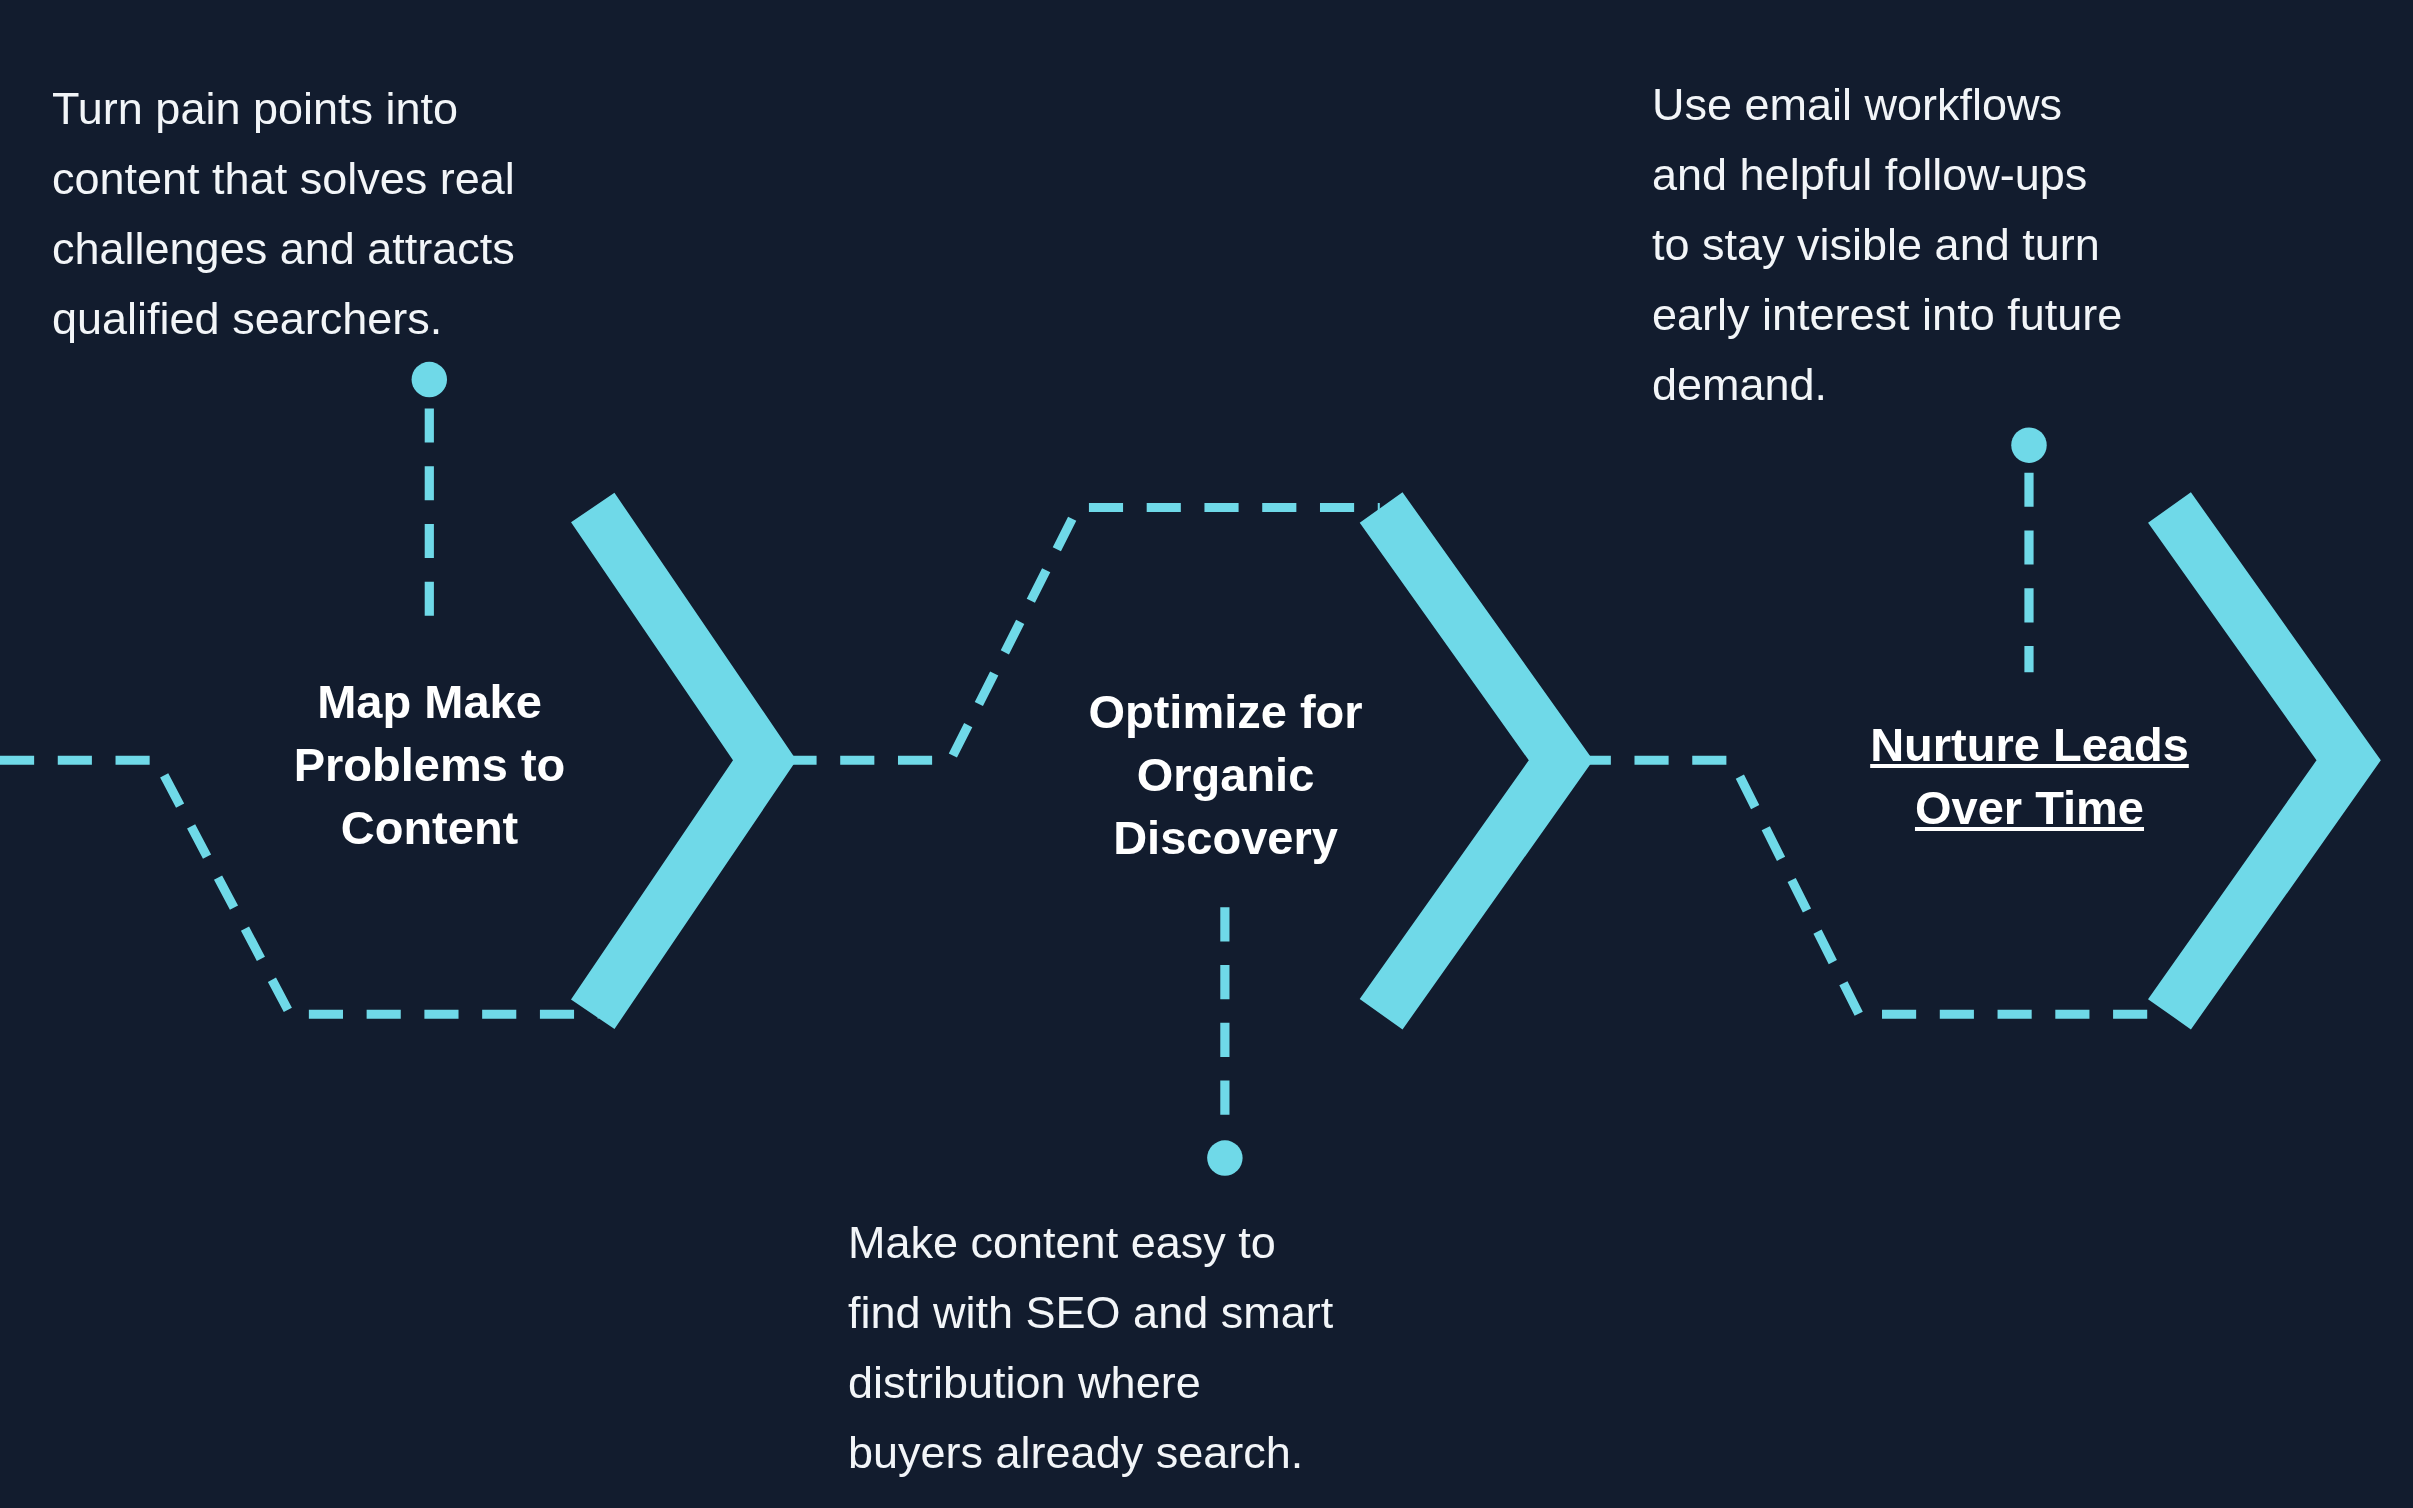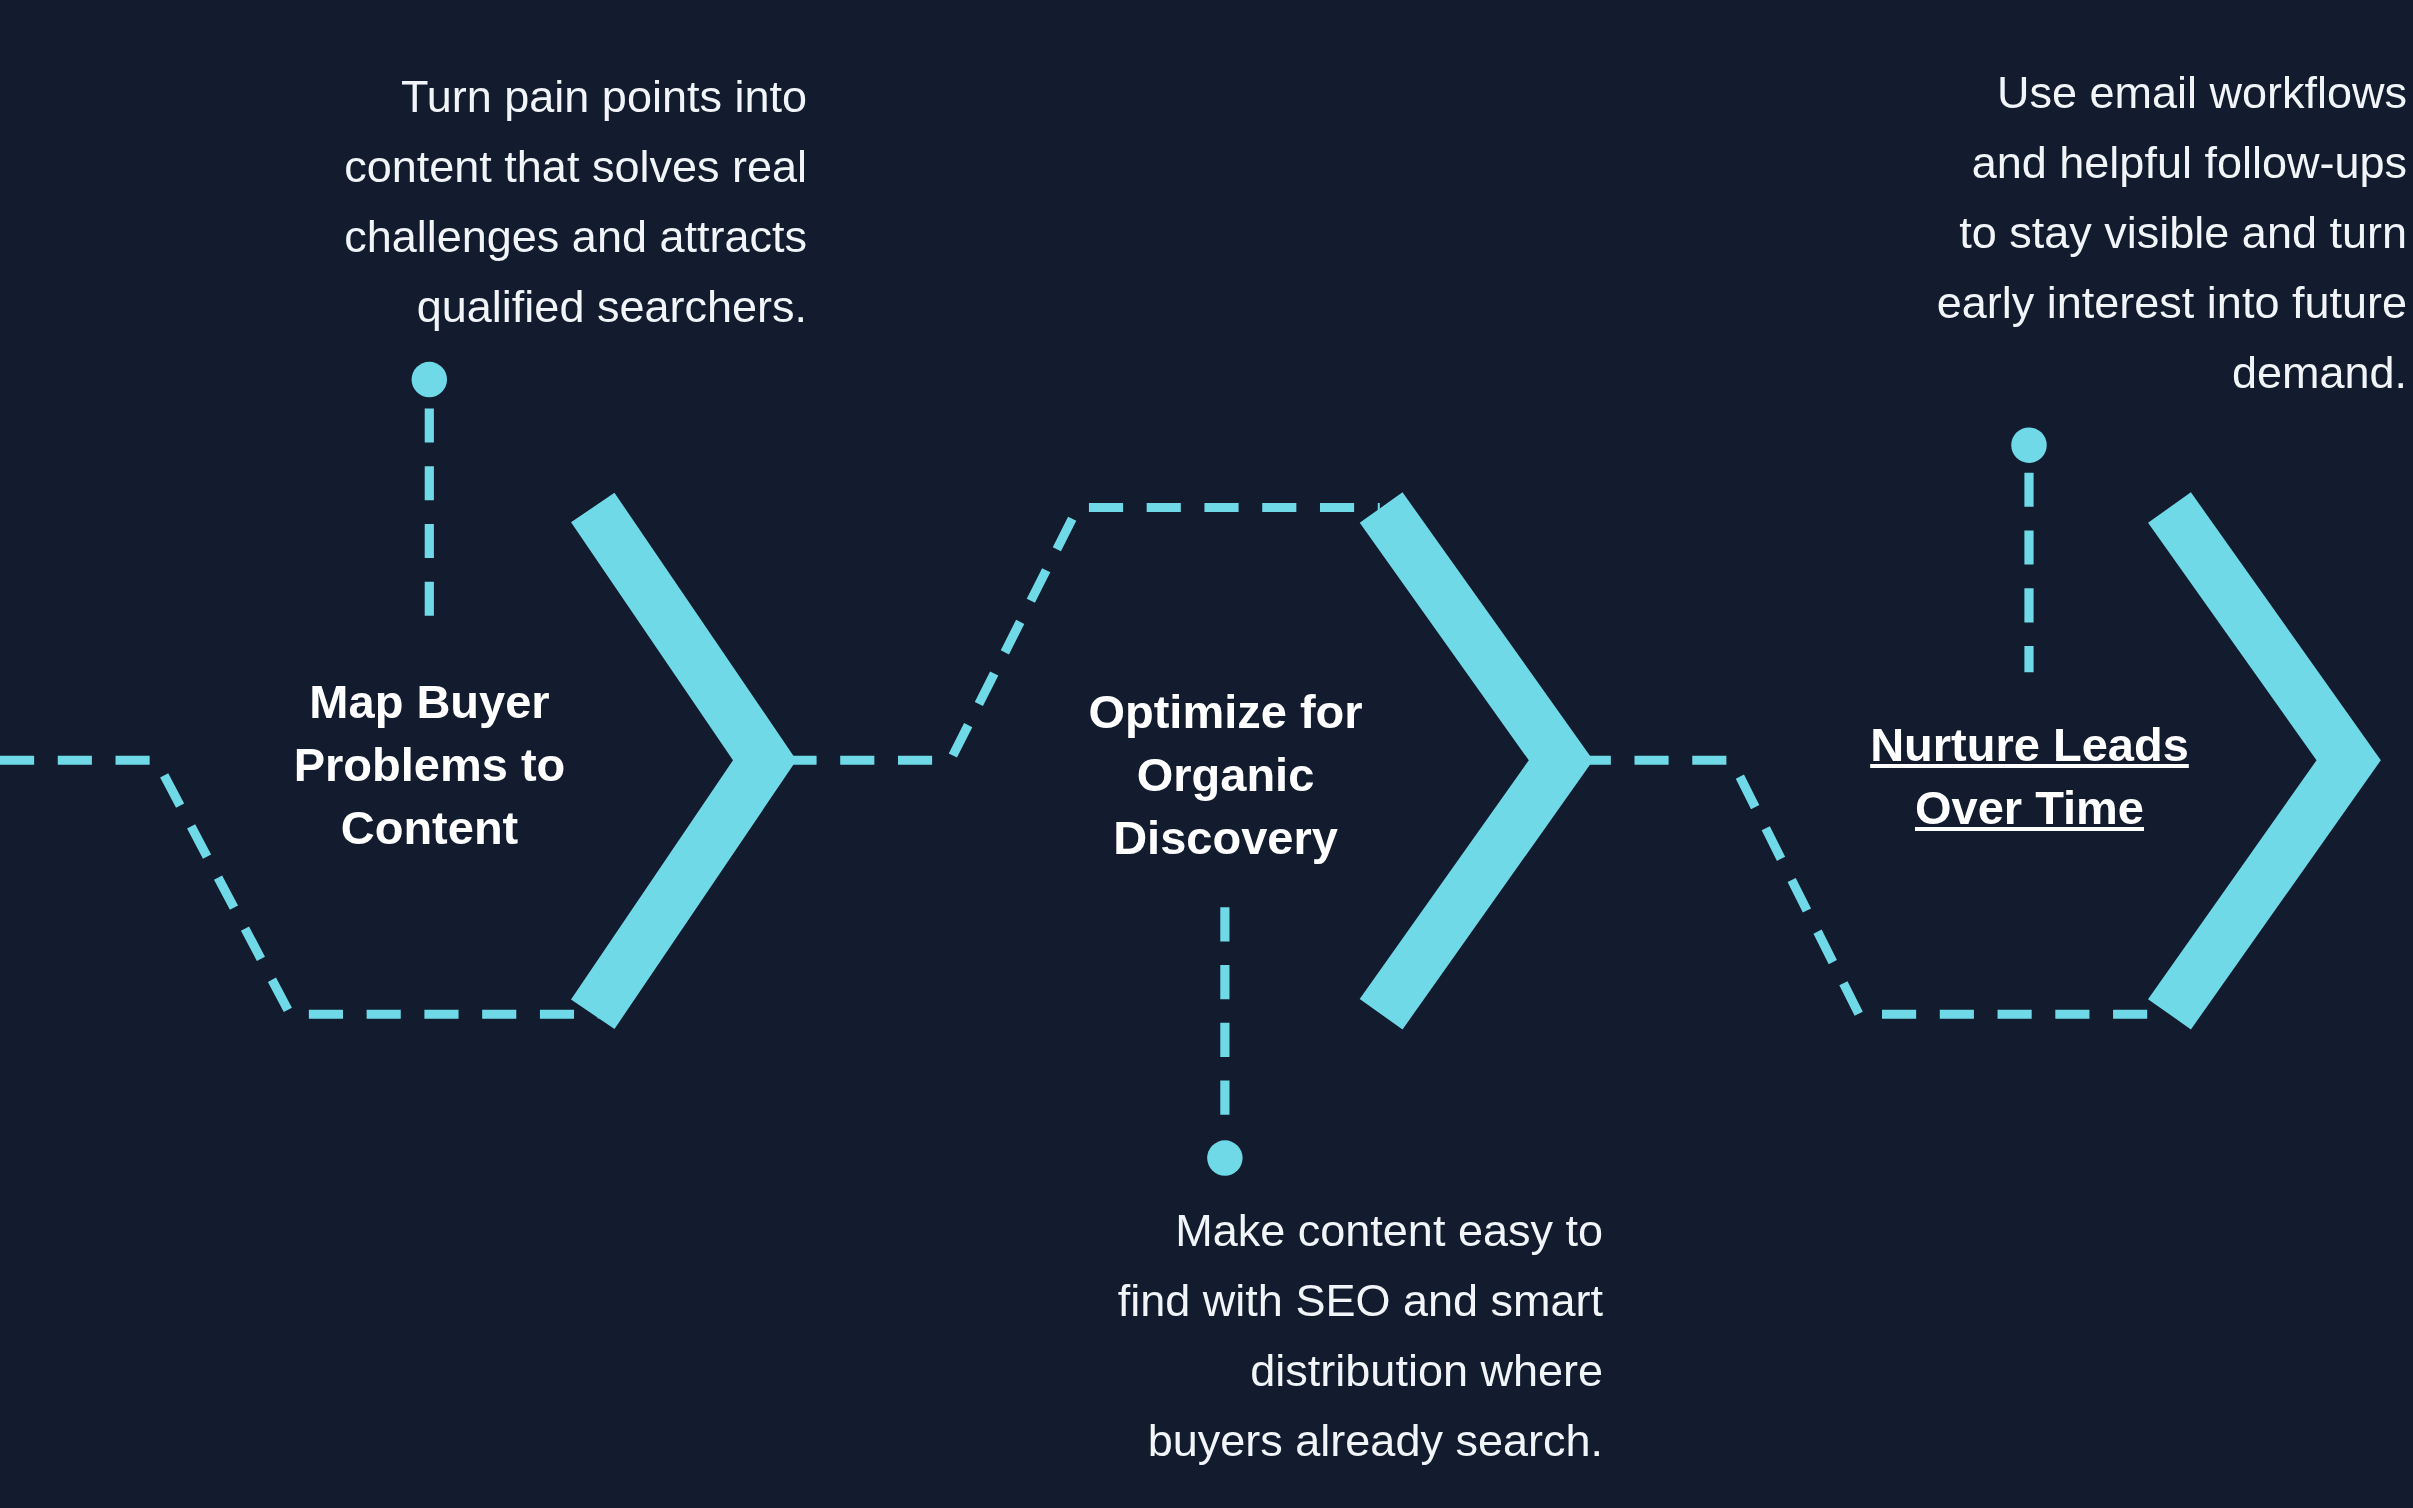--- a/index.html
+++ b/index.html
@@ -40,26 +40,27 @@
     stroke-linecap:butt;
     stroke-linejoin:miter;
   }
   .dot{
     fill:var(--color-accent);
     stroke:none;
   }
   .desc{
     position:absolute;
     width:755px;
-    text-align:right;
+    text-align:left;
     font-size:45px;
     line-height:70px;
     font-weight:400;
     color:var(--color-description);
     white-space:pre-line;
+    margin-top:12px;
   }
   .step-title{
     position:absolute;
     width:657px;
     text-align:center;
     font-size:47px;
     line-height:63px;
     font-weight:700;
     color:var(--color-title);
     white-space:pre-line;
@@ -94,21 +95,21 @@
 
     <circle class="dot" cx="654" cy="578" r="27"></circle>
     <circle class="dot" cx="1866" cy="1764" r="27"></circle>
     <circle class="dot" cx="3091" cy="678" r="27"></circle>
   </svg>
 
   <div class="desc desc-1">Turn pain points into
 content that solves real
 challenges and attracts
 qualified searchers.</div>
-  <div class="step-title title-1">Map Buyer
+  <div class="step-title title-1">Map Make
 Problems to
 Content</div>
 
   <div class="step-title title-2">Optimize for
 Organic
 Discovery</div>
   <div class="desc desc-3">Use email workflows
 and helpful follow-ups
 to stay visible and turn
 early interest into future

